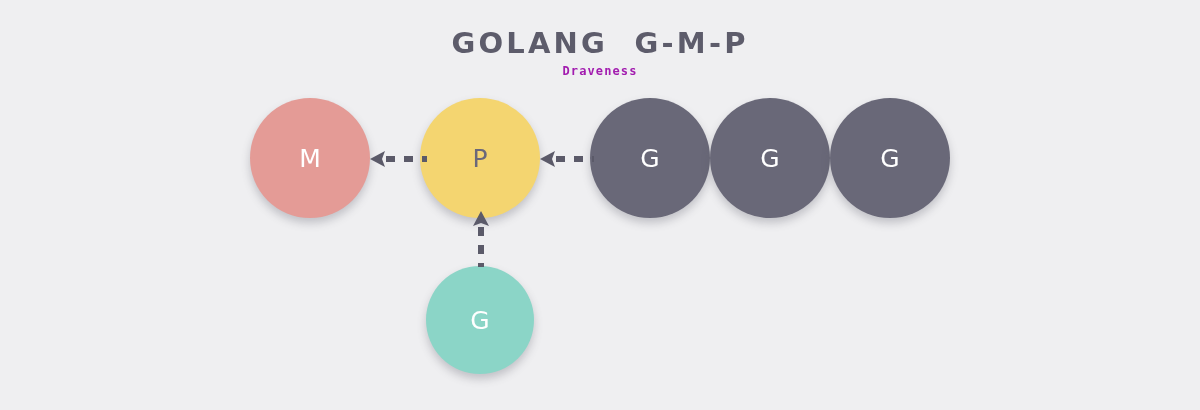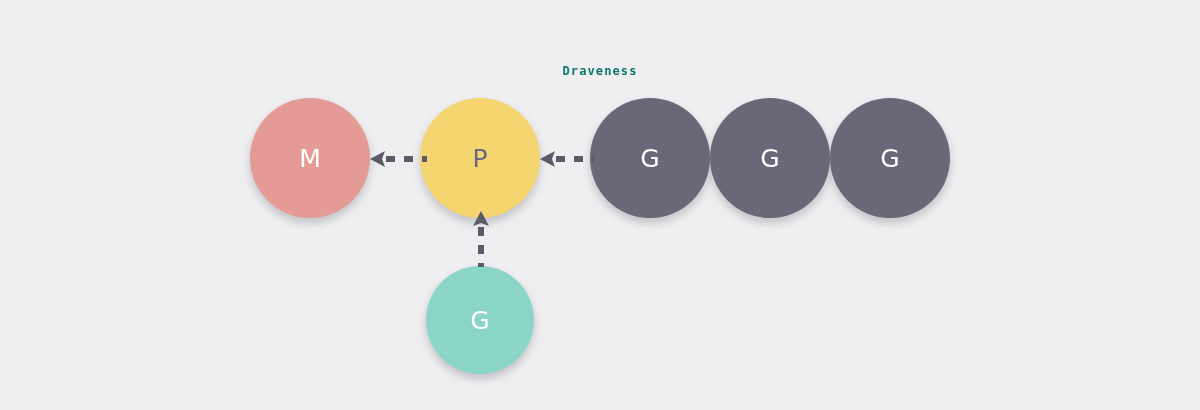--- a/index.html
+++ b/index.html
@@ -33,21 +33,21 @@
   }
   .subtitle {
     position: absolute;
     left: 0;
     top: 64px;
     width: 1200px;
     text-align: center;
     font-size: 12px;
     font-weight: 600;
     letter-spacing: 1.1px;
-    color: #0f766e;
+    color: #a21caf;
     font-family: "DejaVu Sans Mono", "Liberation Mono", monospace;
   }
   .node {
     position: absolute;
     border-radius: 50%;
     display: flex;
     align-items: center;
     justify-content: center;
     box-shadow: 0 5px 9px rgba(90, 88, 104, 0.30);
   }
@@ -64,20 +64,21 @@
   .edge svg {
     display: block;
     overflow: visible;
   }
 </style>
 </head>
 <body>
 
 <div id="canvas">
 
+  <div class="title">GOLANG  G-M-P</div>
   <div class="subtitle">Draveness</div>
 
   <div id="nodes-layer">
       <div class="node" style="left: 250px; top: 98px; width: 120px; height: 120px; background: rgb(228, 155, 150);">
         <span class="node-label" style="color: rgb(255, 255, 255);">M</span>
       </div>
       <div class="node" style="left: 420px; top: 98px; width: 120px; height: 120px; background: rgb(244, 213, 112);">
         <span class="node-label" style="color: rgb(106, 104, 122);">P</span>
       </div>
       <div class="node" style="left: 590px; top: 98px; width: 120px; height: 120px; background: rgb(105, 104, 120);">

